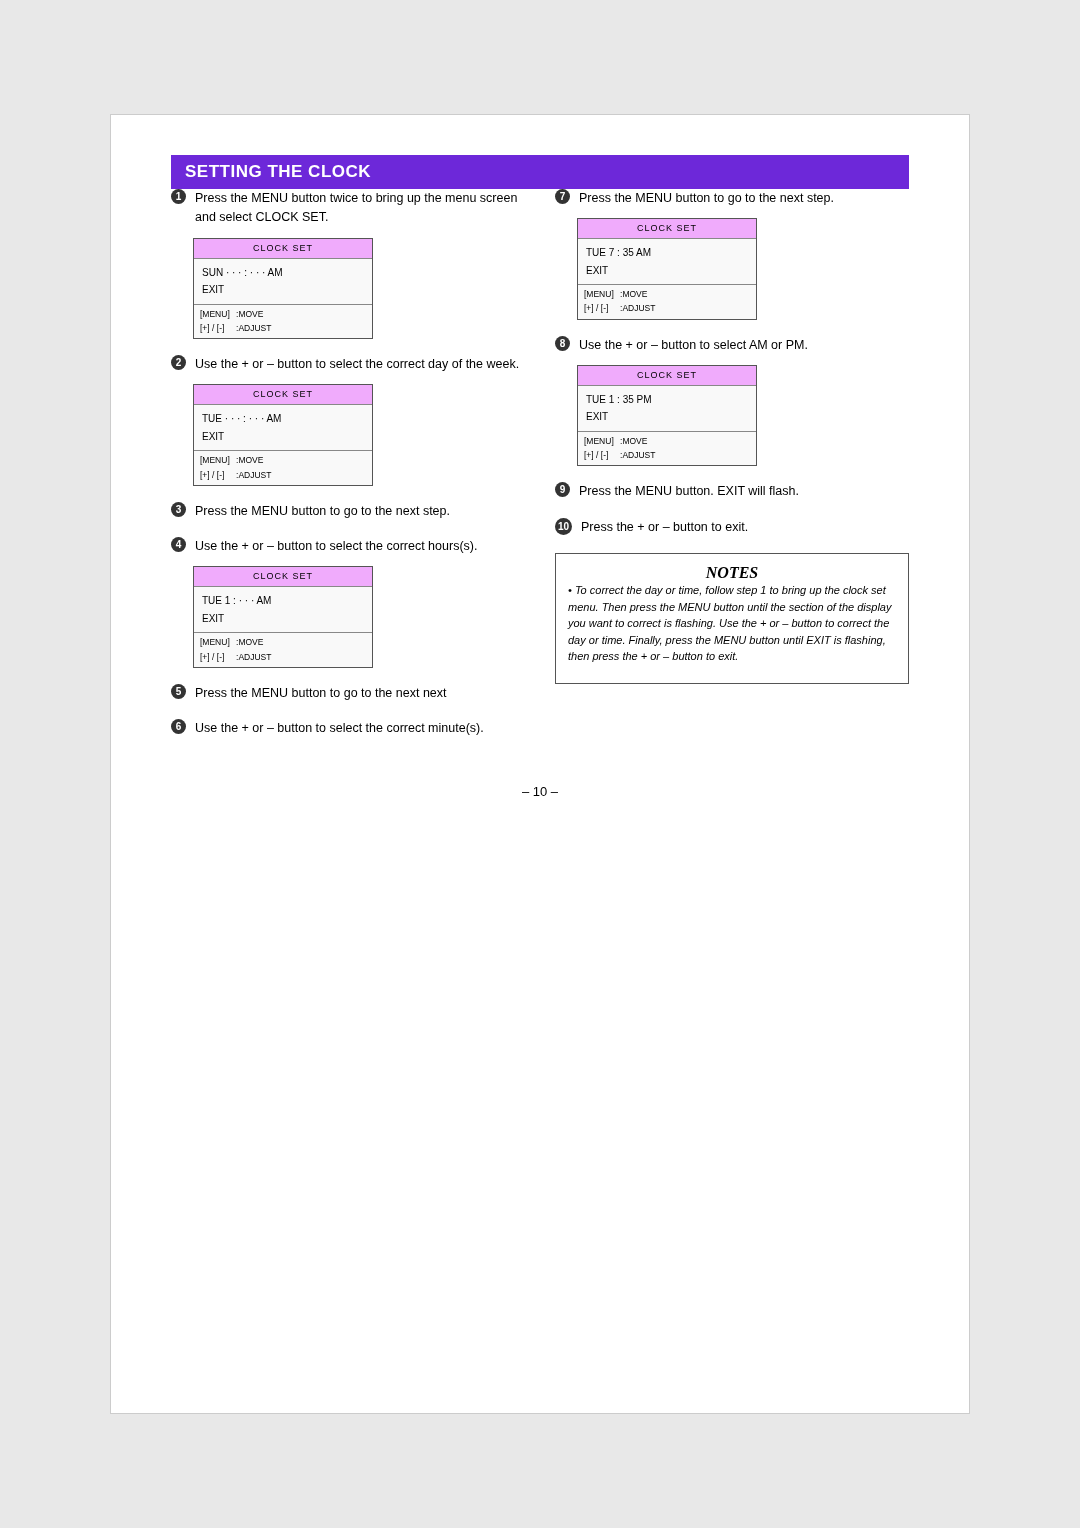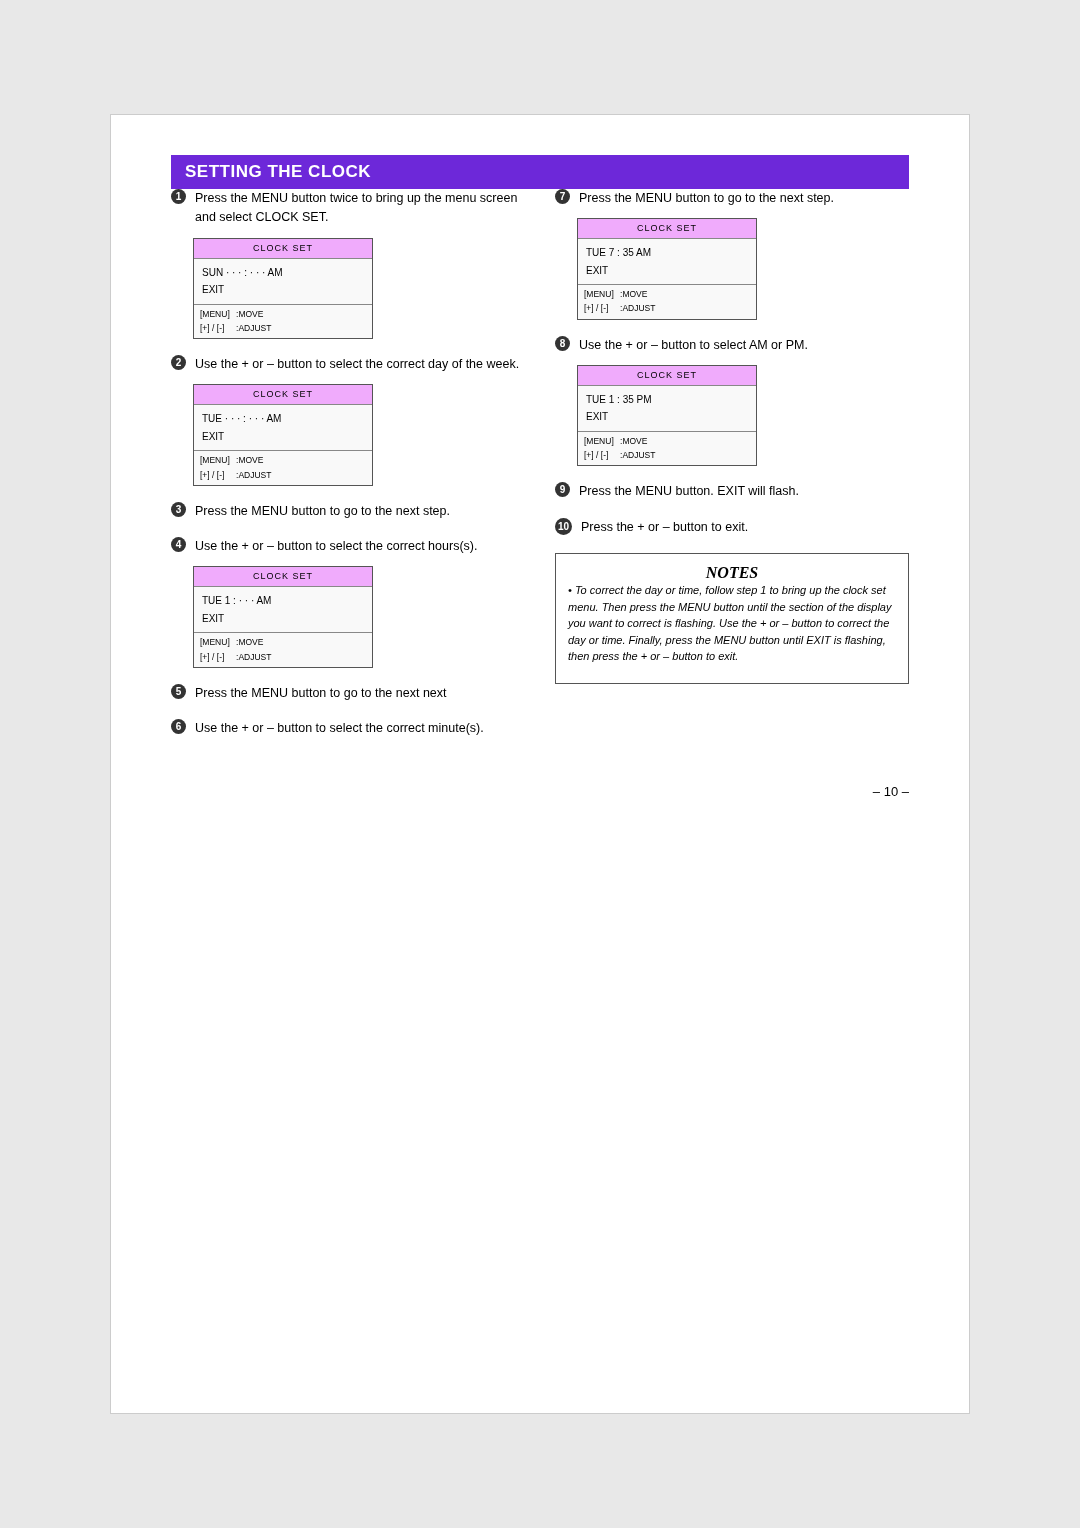--- a/index.html
+++ b/index.html
@@ -106,21 +106,21 @@
       margin-bottom: 0;
       font-family: Georgia, serif;
     }
     .notes-item {
       margin-bottom: 8px;
       line-height: 1.5;
       font-style: italic;
       font-size: 11px;
     }
     .page-number {
-      text-align: right;
+      text-align: center;
       font-size: 13px;
       margin-top: 30px;
     }
     .num-circle {
       display: inline-block;
       background: #333;
       color: #fff;
       border-radius: 50%;
       width: 15px;
       height: 15px;

